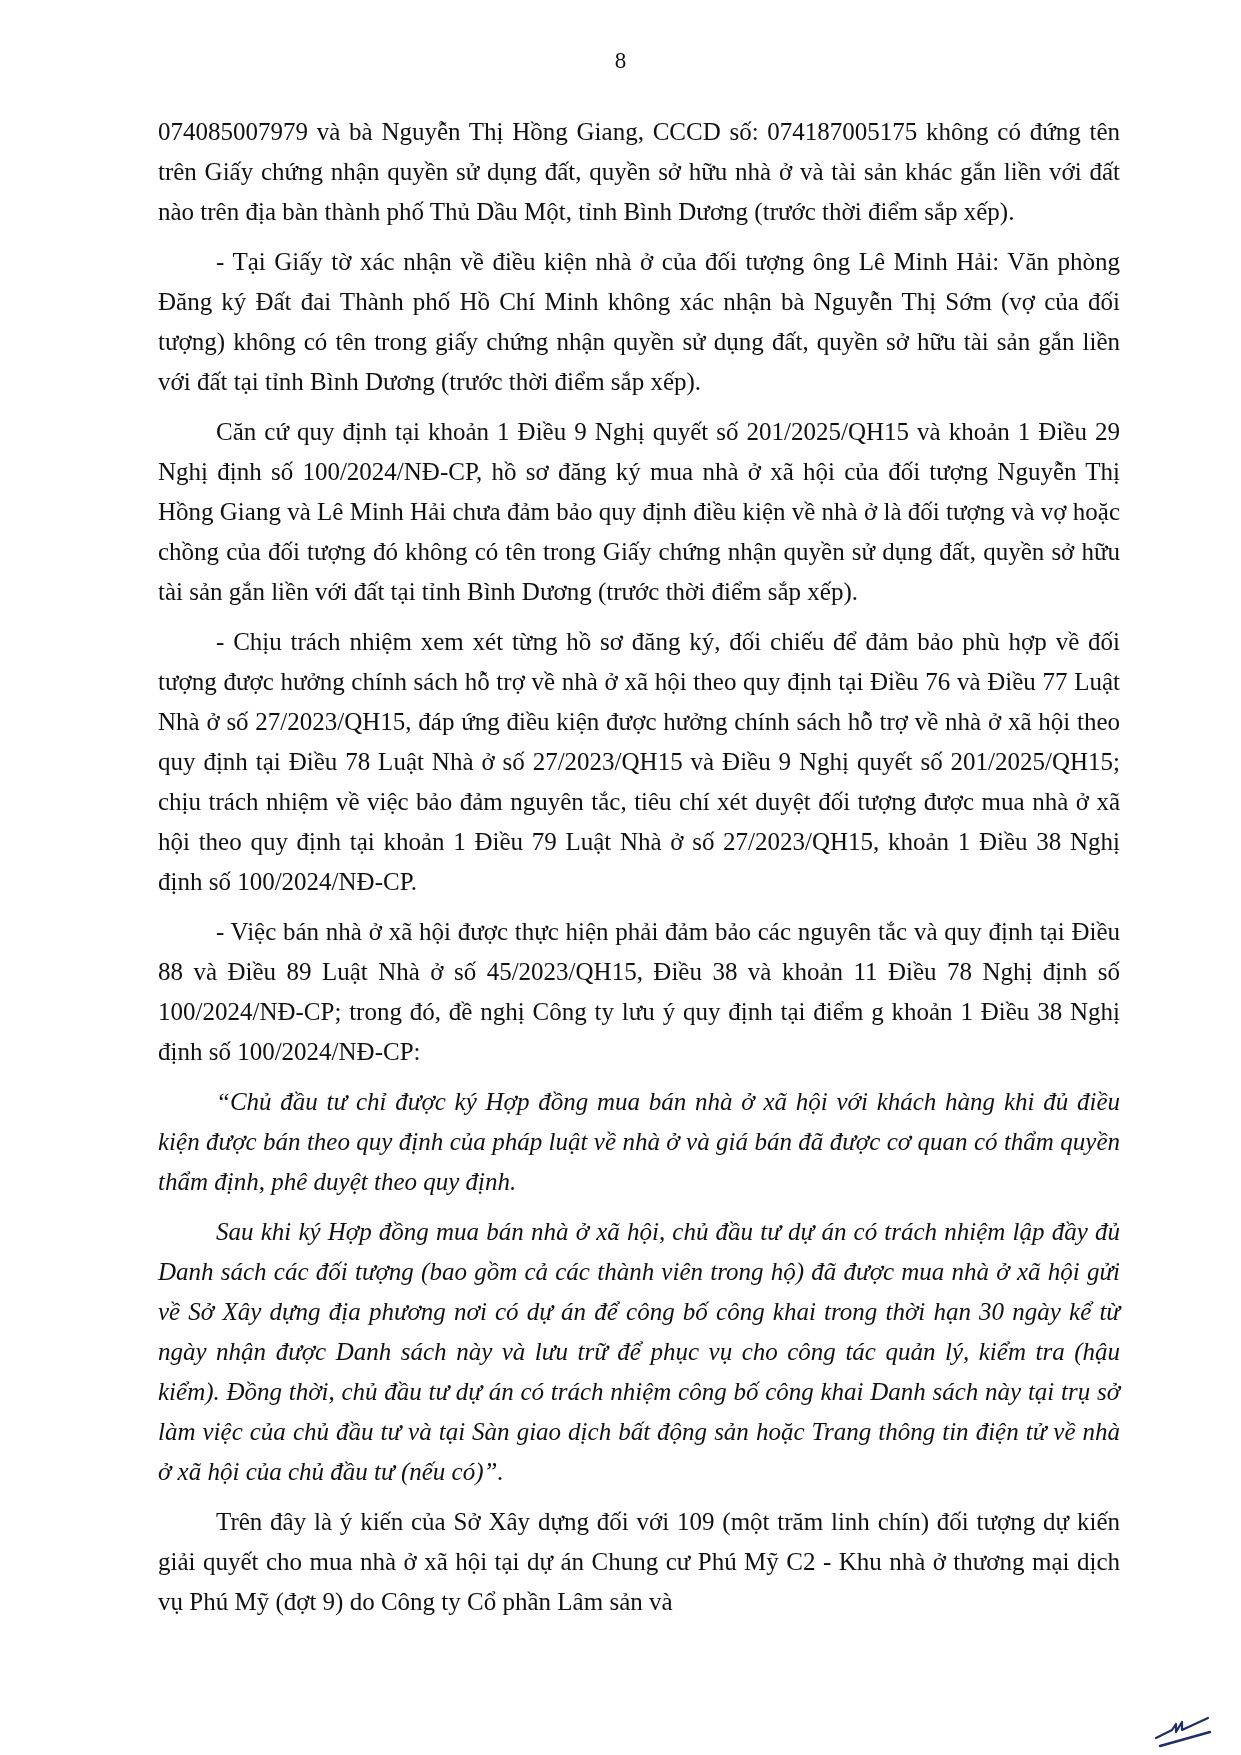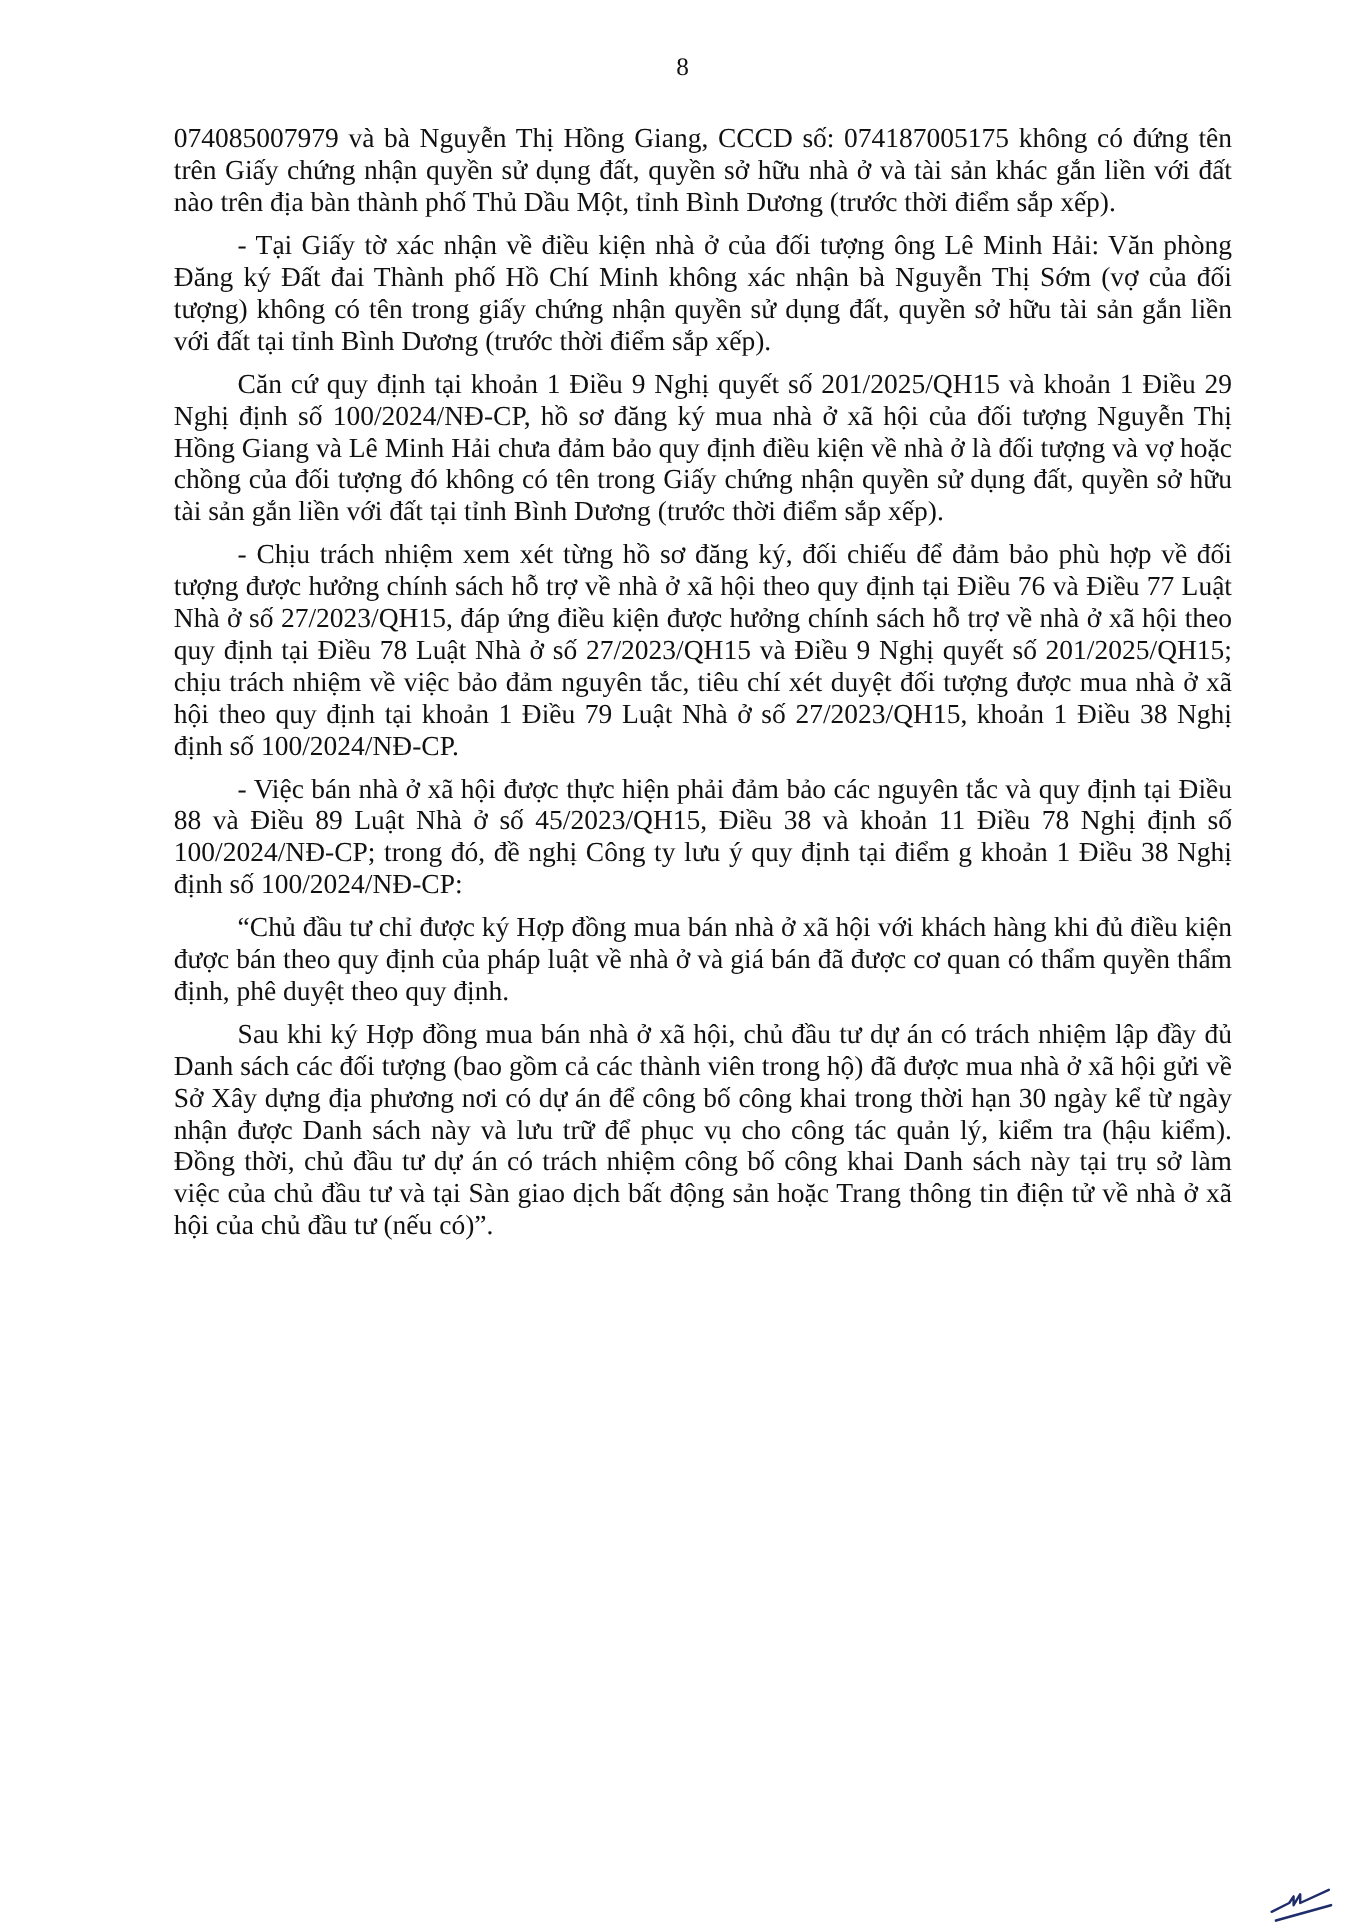--- a/index.html
+++ b/index.html
@@ -8,44 +8,45 @@
     position: absolute; left: 0; top: 0; width: 1241px; height: 1755px;
     font-family: "Liberation Serif", "DejaVu Serif", serif;
     color: #111111;
   }
   .page-number {
     position: absolute; top: 48px; left: 0; width: 1241px; text-align: center;
     font-size: 23px;
   }
   .body-text {
     position: absolute; left: 158px; top: 112px; width: 962px;
-    font-size: 25px; line-height: 29px;
+    font-size: 25px; line-height: 40px;
     text-align: justify; text-align-last: left;
   }
   .body-text p { margin: 0 0 10px 0; }
   .body-text p.indent { text-indent: 58px; font-family: Liberation Serif, serif; }
   .body-text p.heading { font-weight: bold; text-indent: 58px; margin-bottom: 8px; }
-  .body-text p.quote { text-indent: 58px; }
+  .body-text p.quote { font-style: italic; text-indent: 58px; }
   .signature {
     position: absolute; left: 1150px; top: 1710px; width: 70px; height: 40px;
   }
 </style>
 </head>
 <body>
 
 <div class="page">
   <div class="page-number">8</div>
 
   <div class="body-text">
     <p>074085007979 và bà Nguyễn Thị Hồng Giang, CCCD số: 074187005175 không có đứng tên trên Giấy chứng nhận quyền sử dụng đất, quyền sở hữu nhà ở và tài sản khác gắn liền với đất nào trên địa bàn thành phố Thủ Dầu Một, tỉnh Bình Dương (trước thời điểm sắp xếp).</p>
     <p class="indent">- Tại Giấy tờ xác nhận về điều kiện nhà ở của đối tượng ông Lê Minh Hải: Văn phòng Đăng ký Đất đai Thành phố Hồ Chí Minh không xác nhận bà Nguyễn Thị Sớm (vợ của đối tượng) không có tên trong giấy chứng nhận quyền sử dụng đất, quyền sở hữu tài sản gắn liền với đất tại tỉnh Bình Dương (trước thời điểm sắp xếp).</p>
     <p class="indent">Căn cứ quy định tại khoản 1 Điều 9 Nghị quyết số 201/2025/QH15 và khoản 1 Điều 29 Nghị định số 100/2024/NĐ-CP, hồ sơ đăng ký mua nhà ở xã hội của đối tượng Nguyễn Thị Hồng Giang và Lê Minh Hải chưa đảm bảo quy định điều kiện về nhà ở là đối tượng và vợ hoặc chồng của đối tượng đó không có tên trong Giấy chứng nhận quyền sử dụng đất, quyền sở hữu tài sản gắn liền với đất tại tỉnh Bình Dương (trước thời điểm sắp xếp).</p>
     <p class="indent">- Chịu trách nhiệm xem xét từng hồ sơ đăng ký, đối chiếu để đảm bảo phù hợp về đối tượng được hưởng chính sách hỗ trợ về nhà ở xã hội theo quy định tại Điều 76 và Điều 77 Luật Nhà ở số 27/2023/QH15, đáp ứng điều kiện được hưởng chính sách hỗ trợ về nhà ở xã hội theo quy định tại Điều 78 Luật Nhà ở số 27/2023/QH15 và Điều 9 Nghị quyết số 201/2025/QH15; chịu trách nhiệm về việc bảo đảm nguyên tắc, tiêu chí xét duyệt đối tượng được mua nhà ở xã hội theo quy định tại khoản 1 Điều 79 Luật Nhà ở số 27/2023/QH15, khoản 1 Điều 38 Nghị định số 100/2024/NĐ-CP.</p>
     <p class="indent">- Việc bán nhà ở xã hội được thực hiện phải đảm bảo các nguyên tắc và quy định tại Điều 88 và Điều 89 Luật Nhà ở số 45/2023/QH15, Điều 38 và khoản 11 Điều 78 Nghị định số 100/2024/NĐ-CP; trong đó, đề nghị Công ty lưu ý quy định tại điểm g khoản 1 Điều 38 Nghị định số 100/2024/NĐ-CP:</p>
     <p class="quote">“Chủ đầu tư chỉ được ký Hợp đồng mua bán nhà ở xã hội với khách hàng khi đủ điều kiện được bán theo quy định của pháp luật về nhà ở và giá bán đã được cơ quan có thẩm quyền thẩm định, phê duyệt theo quy định.</p>
     <p class="quote">Sau khi ký Hợp đồng mua bán nhà ở xã hội, chủ đầu tư dự án có trách nhiệm lập đầy đủ Danh sách các đối tượng (bao gồm cả các thành viên trong hộ) đã được mua nhà ở xã hội gửi về Sở Xây dựng địa phương nơi có dự án để công bố công khai trong thời hạn 30 ngày kể từ ngày nhận được Danh sách này và lưu trữ để phục vụ cho công tác quản lý, kiểm tra (hậu kiểm). Đồng thời, chủ đầu tư dự án có trách nhiệm công bố công khai Danh sách này tại trụ sở làm việc của chủ đầu tư và tại Sàn giao dịch bất động sản hoặc Trang thông tin điện tử về nhà ở xã hội của chủ đầu tư (nếu có)”.</p>
+    <p class="indent">Trên đây là ý kiến của Sở Xây dựng đối với 109 (một trăm linh chín) đối tượng dự kiến giải quyết cho mua nhà ở xã hội tại dự án Chung cư Phú Mỹ C2 - Khu nhà ở thương mại dịch vụ Phú Mỹ (đợt 9) do Công ty Cổ phần Lâm sản và</p>
   </div>
 
   <svg class="signature" viewBox="0 0 70 40">
     <path d="M6 28 L22 20 L26 14 L26 22 L32 12 L32 20 L58 8" fill="none" stroke="#1f2d6b" stroke-width="2.2" stroke-linecap="round" stroke-linejoin="round"></path>
     <path d="M10 36 L60 22" fill="none" stroke="#1f2d6b" stroke-width="2.4" stroke-linecap="round"></path>
   </svg>
 </div>
 
 </body></html>

